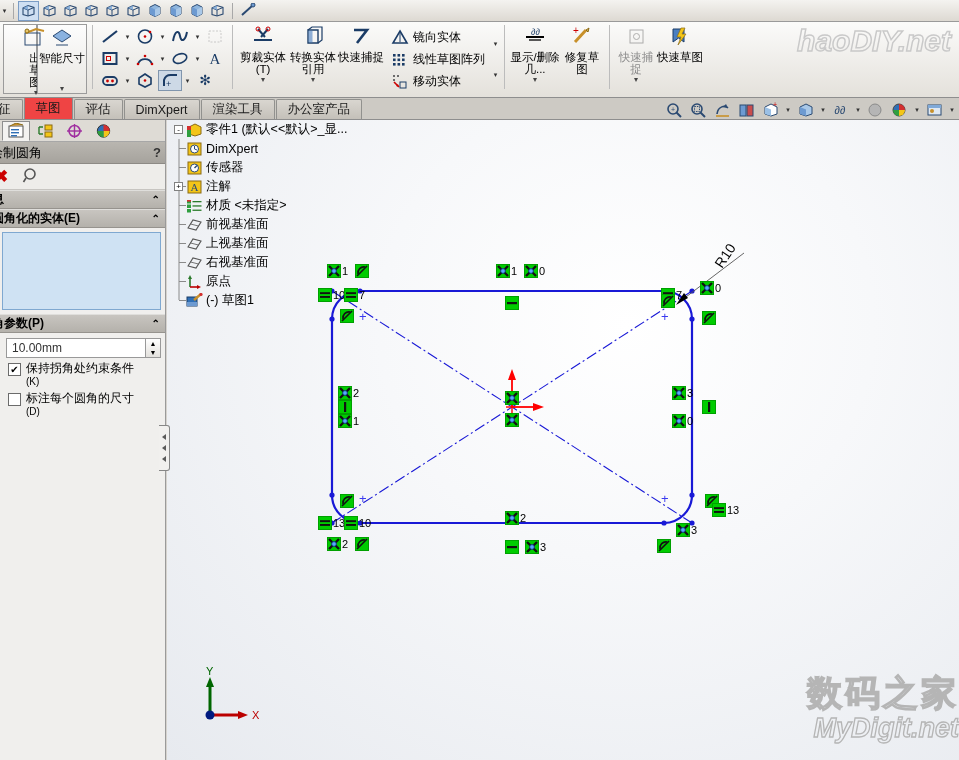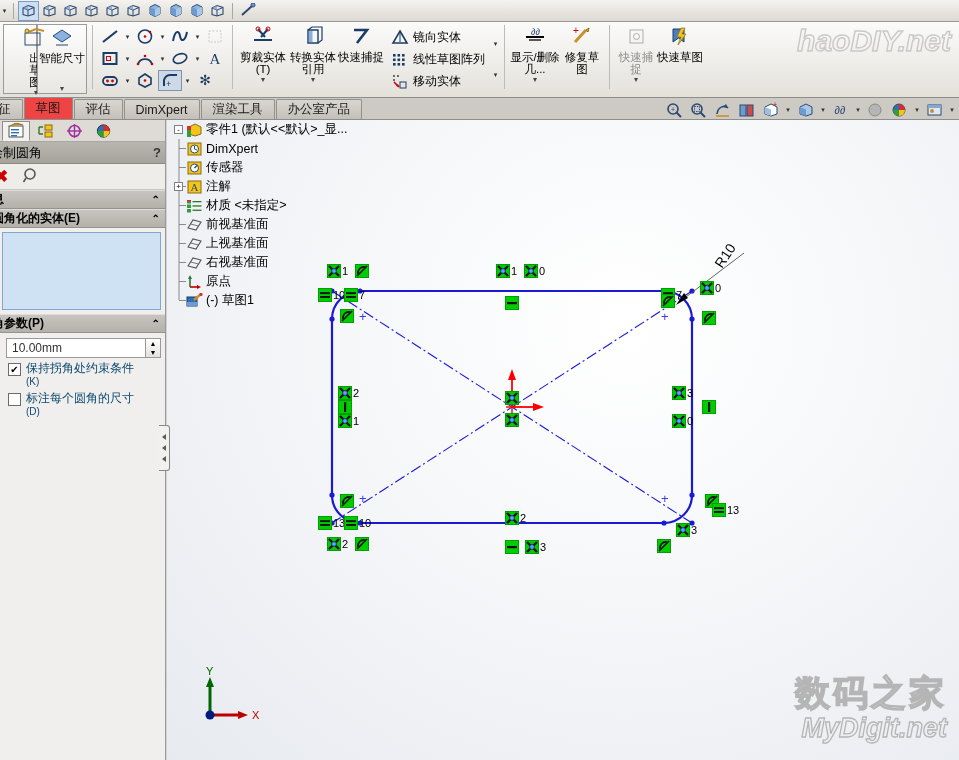--- a/index.html
+++ b/index.html
@@ -100,21 +100,21 @@
   .numfield {
     flex:1; height:20px; background:#fff; border:1px solid #999; display:flex;
     align-items:center; padding-left:5px; font-size:12px; color:#333;
   }
   .spin{ width:15px;height:20px;border:1px solid #999;border-left:none;background:linear-gradient(#fff,#e3e1dd);
          display:flex;flex-direction:column;}
   .spin span{flex:1;display:flex;align-items:center;justify-content:center;font-size:7px;}
   .chkrow{ display:flex; align-items:flex-start; margin:4px 4px 2px 8px; }
   .chk{ width:13px;height:13px;border:1px solid #6b6b6b; background:#fff; margin-right:5px;
         flex:none; display:flex;align-items:center;justify-content:center; font-size:10px; margin-top:1px;}
-  .chklbl{ font-size:12px; line-height:13px; color:#0c4a6e; }
+  .chklbl{ font-size:12px; line-height:13px; color:#000000; }
   .chklbl small{ display:block; font-size:10px; }
   
   #splitter{
     position:absolute; left:159px; top:425px; width:11px; height:46px;
     background:#f1f0ee; border:1px solid #868686; border-left:none;
     display:flex;flex-direction:column;align-items:center;justify-content:center;gap:5px;
     border-radius:0 3px 3px 0; z-index:5;
   }
   #splitter i{ width:0;height:0;border-top:3px solid transparent;border-bottom:3px solid transparent;
                border-right:4px solid #5a5a5a;}
@@ -126,21 +126,21 @@
   .tindent{ width:14px; height:19px; position:relative; flex:none;}
   .tplus{ width:9px;height:9px;border:1px solid #808080;background:#fff;font-size:8px;
           line-height:7px;text-align:center;color:#000; position:absolute; top:5px; left:2px;}
   .tico{ width:17px;height:16px;margin-right:3px;flex:none;position:relative;}
   
   #canvas {
     position:absolute; left:167px; top:120px; width:792px; height:640px;
     background:radial-gradient(ellipse at 58% 32%, #ffffff 0%, #f7f8fa 38%, #e7eaef 100%);
     overflow:hidden;
   }
-  .wm-bottom{ position:absolute; right:12px; bottom:16px; text-align:right;
+  .wm-bottom{ position:absolute; right:0; bottom:16px; text-align:right;
               color:#b9b9b9; user-select:none; }
   .wm-cn{ font-size:35px; font-weight:bold; letter-spacing:3px;
           color:transparent; -webkit-text-stroke:1.4px #b5b5b5; }
   .wm-en{ font-size:27px; font-weight:bold; font-style:italic; letter-spacing:0px;
           color:transparent; -webkit-text-stroke:1.3px #b5b5b5; margin-top:-4px;}
   #triad{ position:absolute; left:35px; bottom:35px; width:60px;height:60px;}
   
   .cbadge{ position:absolute; display:flex; align-items:center; }
   .gsq{ width:14px;height:14px; background:#00cc00; border:1px solid #00a000; position:relative; flex:none;}
   .cnum{ font-size:11px; color:#000; margin-left:1px; font-family:"Liberation Sans",sans-serif;}

